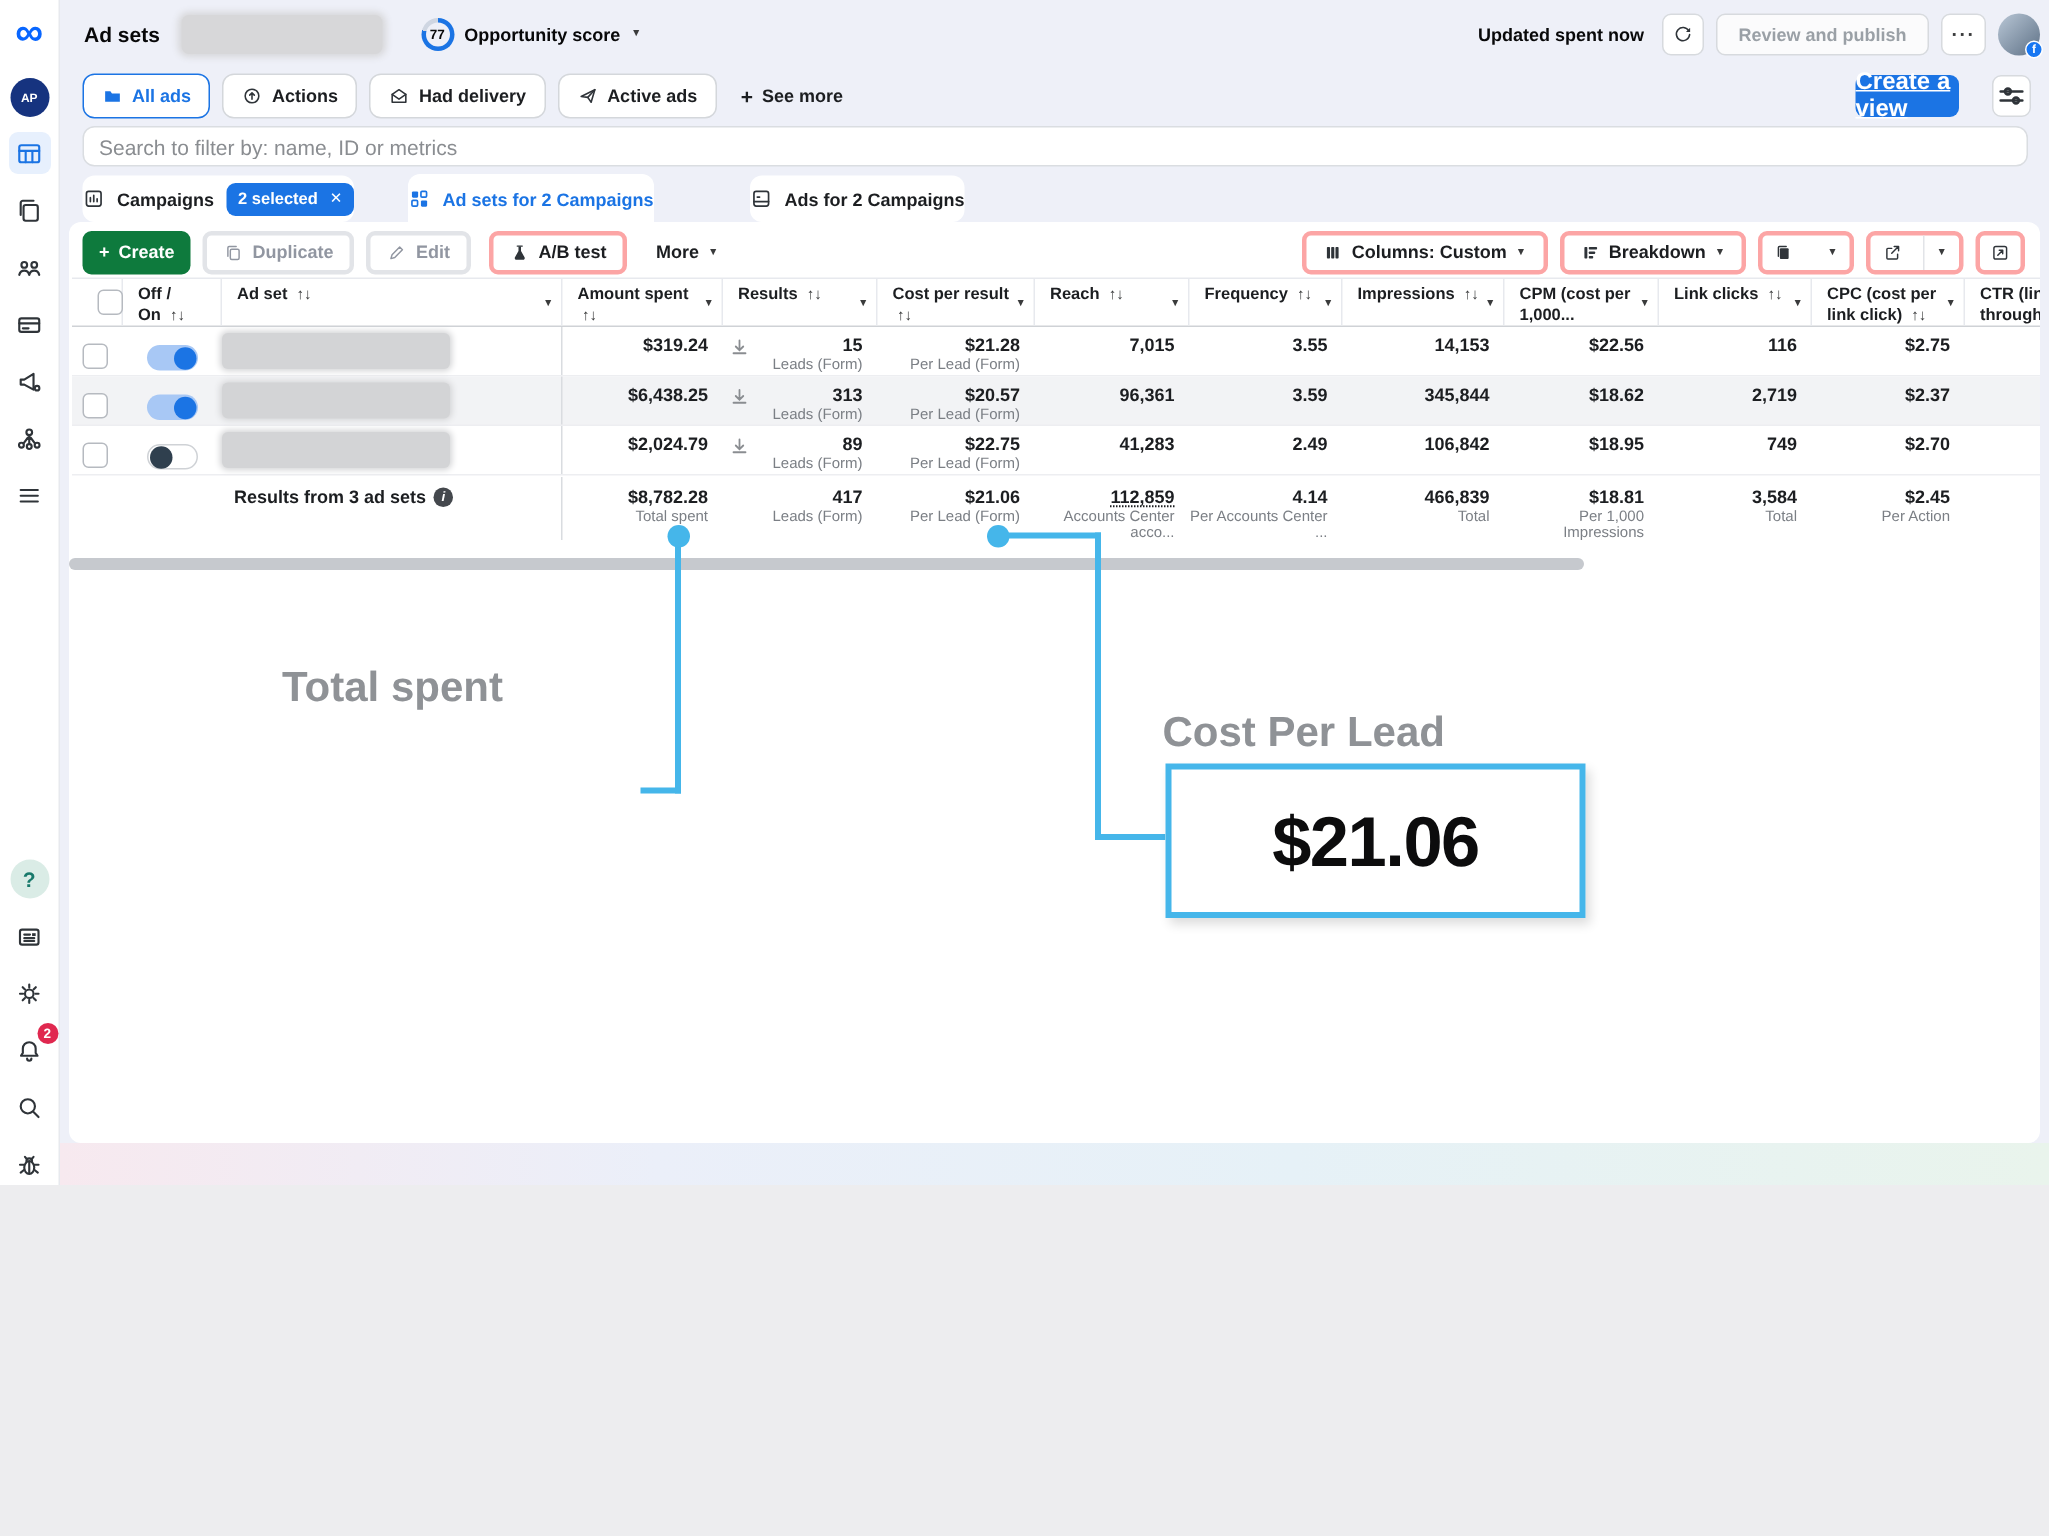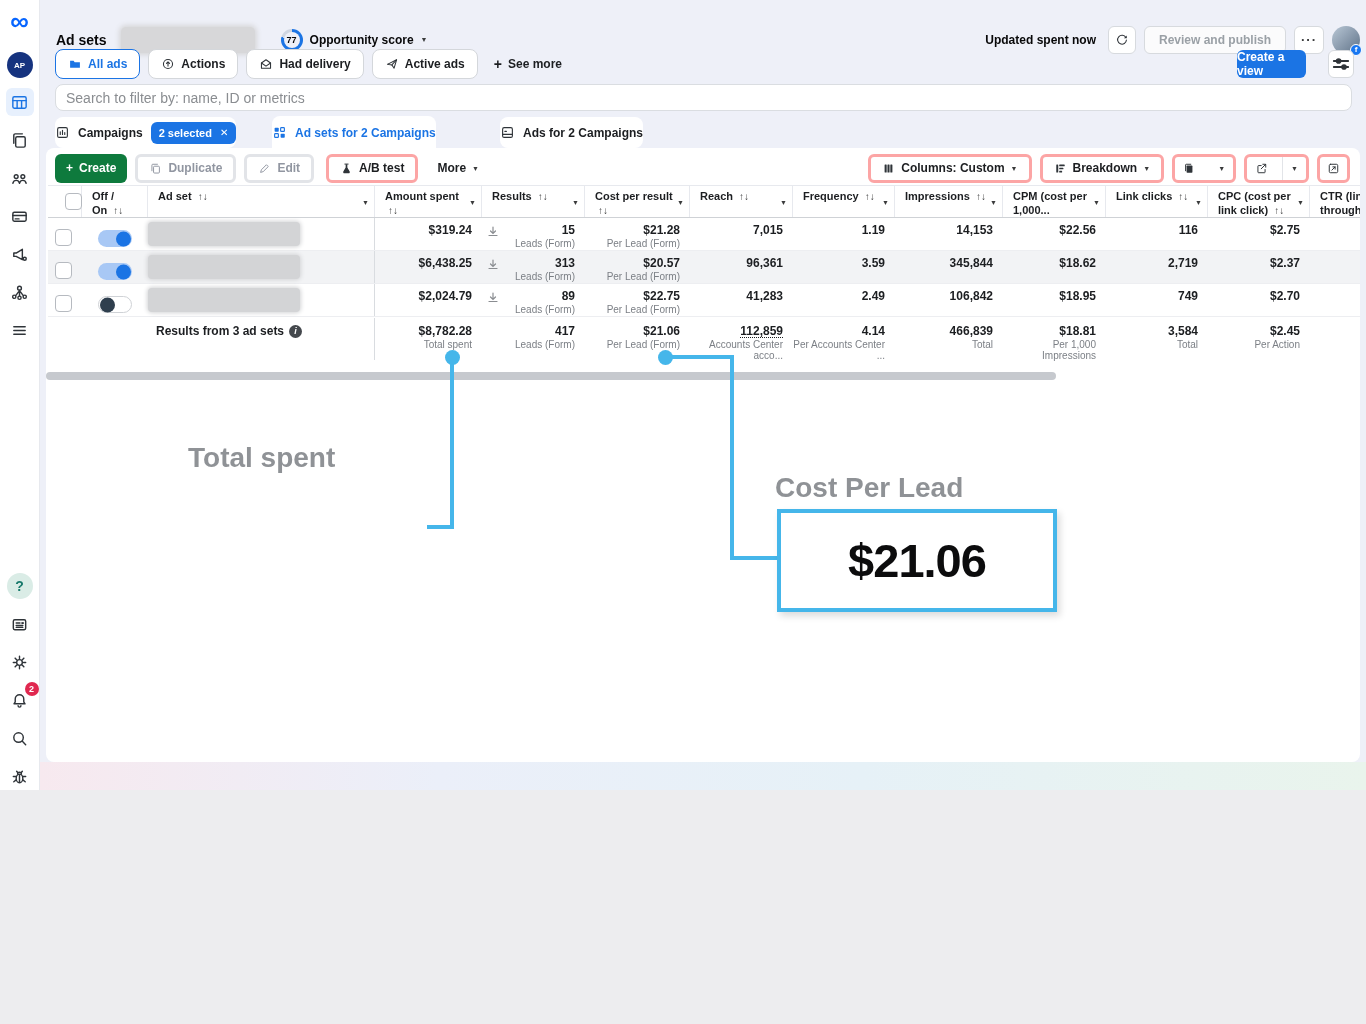--- a/index.html
+++ b/index.html
@@ -16,21 +16,21 @@
   .ap-avatar { width:26px; height:26px; border-radius:50%; background:#16337f; color:#fff; font-size:8px; font-weight:bold; display:flex; align-items:center; justify-content:center; margin-top:18px; }
   .rail-spacer { flex:1; }
   .help-circle { width:26px; height:26px; border-radius:50%; background:#daece6; color:#18796b; font-weight:bold; font-size:14px; display:flex; align-items:center; justify-content:center; }
   .notif-badge { position:absolute; top:-4px; right:-5px; min-width:14px; height:14px; border-radius:8px; background:#e0284f; color:#fff; font-size:9px; font-weight:bold; display:flex; align-items:center; justify-content:center; padding:0 3px; }
 
   
   .hdr-bg { left:40px; top:0; width:1326px; height:790px; background:#eef0f8; }
   .grad-strip { left:40px; top:762px; width:1326px; height:28px; background:linear-gradient(90deg,#f7e9ef 0%,#ebeff9 30%,#e6f1f7 62%,#e9f4ec 100%); }
 
   
-  .topbar { left:40px; top:0; width:1326px; height:45px; display:flex; align-items:center;margin-top:17px; }
+  .topbar { left:40px; top:0; width:1326px; height:45px; display:flex; align-items:center; }
   .tb-title { font-size:14px; font-weight:bold; color:#080809; margin-left:16px; }
   .blurbox { width:134px; height:26px; margin-left:14px; border-radius:5px; background:#d7d7d9; box-shadow:0 0 5px 2px #d7d7d9; }
   .score-wrap { display:flex; align-items:center; margin-left:26px; gap:7px; }
   .score-ring { width:22px; height:22px; border-radius:50%; background:conic-gradient(#1b74e4 0 285deg,#cfd6e2 285deg 360deg); display:flex; align-items:center; justify-content:center; }
   .score-inner { width:16px; height:16px; border-radius:50%; background:#eef0f8; font-size:9px; font-weight:bold; color:#080809; display:flex; align-items:center; justify-content:center; }
   .score-label { font-size:12px; font-weight:bold; color:#080809; }
   .caret { font-size:7px; color:#3a3b3c; }
   .tb-right { margin-left:auto; display:flex; align-items:center; gap:8px; margin-right:6px; }
   .updated { font-size:12px; font-weight:bold; color:#080809; margin-right:4px; }
   .icon-btn { height:28px; min-width:28px; background:#fff; border:1px solid #d7dade; border-radius:6px; display:flex; align-items:center; justify-content:center; padding:0 6px; }
@@ -40,21 +40,21 @@
   .user-avatar { width:28px; height:28px; border-radius:50%; background:linear-gradient(135deg,#b9c7d6,#5e7186); position:relative; }
   .fb-badge { position:absolute; right:-2px; bottom:-2px; width:12px; height:12px; border-radius:50%; background:#1877f2; color:#fff; font-size:8px; font-weight:bold; display:flex; align-items:center; justify-content:center; border:1px solid #fff; }
 
   
   .pills-row { left:55px; top:49px; display:flex; gap:8px; align-items:center; }
   .pill { height:30px; background:#fff; border:1px solid #d4d7db; border-radius:8px; display:flex; align-items:center; gap:6px; padding:0 12px; font-size:12px; font-weight:bold; color:#1c1e21; }
   .pill svg { width:14px; height:14px; }
   .pill.active { border:1px solid #1b74e4; color:#1b74e4; }
   .seemore { height:30px; display:flex; align-items:center; gap:6px; font-size:12px; font-weight:bold; color:#1c1e21; padding:0 8px; }
   .plus-g { font-size:14px; font-weight:bold; }
-  .create-view { left:1237px; top:50px; width:69px; height:28px; background:#1b74e4; color:#fff; font-size:12px; font-weight:bold; border-radius:6px; display:flex; align-items:center; justify-content:center; }
+  .create-view { left:1237px; top:50px; width:69px; height:28px; background:#1b74e4; color:#fff; font-size:16px; font-weight:bold; border-radius:6px; display:flex; align-items:center; justify-content:center;text-decoration:underline; }
   .sliders-btn { left:1328px; top:50px; width:26px; height:28px; background:#fff; border:1px solid #d7dade; border-radius:6px; display:flex; align-items:center; justify-content:center; }
 
   
   .searchbar { left:55px; top:84px; width:1297px; height:27px; background:#fff; border:1px solid #dadde1; border-radius:8px; display:flex; align-items:center; padding:0 10px; }
   .searchbar input { border:none; outline:none; width:100%; font-size:14px; color:#0f172a; font-family:inherit; background:transparent; }
   .searchbar input::placeholder { color:#8a8d91; }
 
   
   .tab { top:117px; height:31px; background:#fff; border-radius:8px; display:flex; align-items:center; gap:8px; padding:0 0; font-size:12px; font-weight:bold; color:#1c1e21; }
   .tab svg { width:15px; height:15px; }
@@ -428,21 +428,21 @@
             <div class="knob"></div>
           </div>
         </div>
       <div class="cell cW2 namecol-divider">
           <div class="nameblur"></div>
         </div>
       <div class="cell cW3 num"><span>$319.24</span></div>
       <div class="cell cW4 num"><span>15</span><span class="sub">Leads (Form)</span></div>
       <div class="cell cW5 num"><span>$21.28</span><span class="sub">Per Lead (Form)</span></div>
       <div class="cell cW6 num"><span>7,015</span></div>
-      <div class="cell cW7 num"><span>1.19</span></div>
+      <div class="cell cW7 num"><span>3.55</span></div>
       <div class="cell cW8 num"><span>14,153</span></div>
       <div class="cell cW9 num"><span>$22.56</span></div>
       <div class="cell cW10 num"><span>116</span></div>
       <div class="cell cW11 num"><span>$2.75</span></div>
       <div class="cell cW12"></div>
     </div>
 
     <div class="trow body-row hl" style="top:103px;">
       <div class="cell cW0">
           <div class="checkbox"></div>

